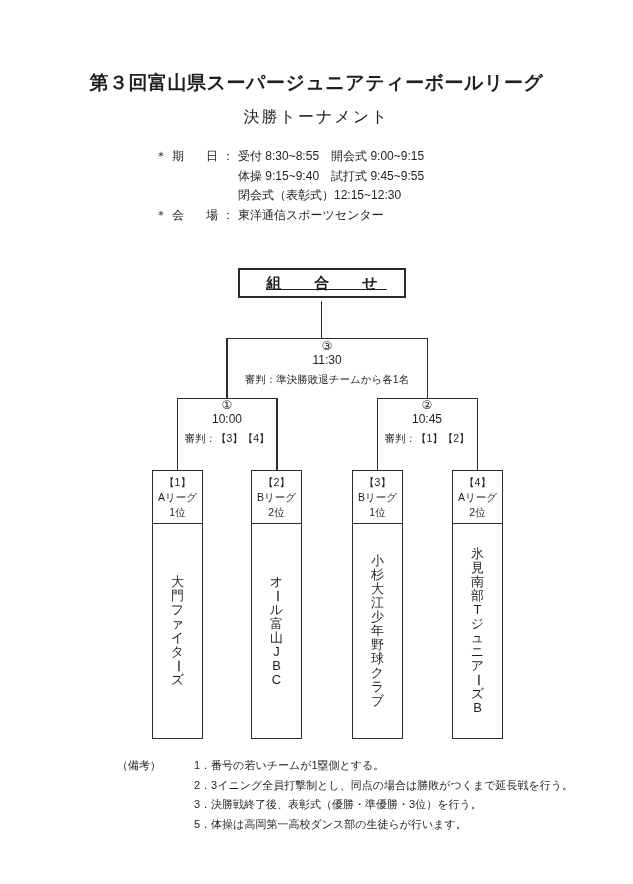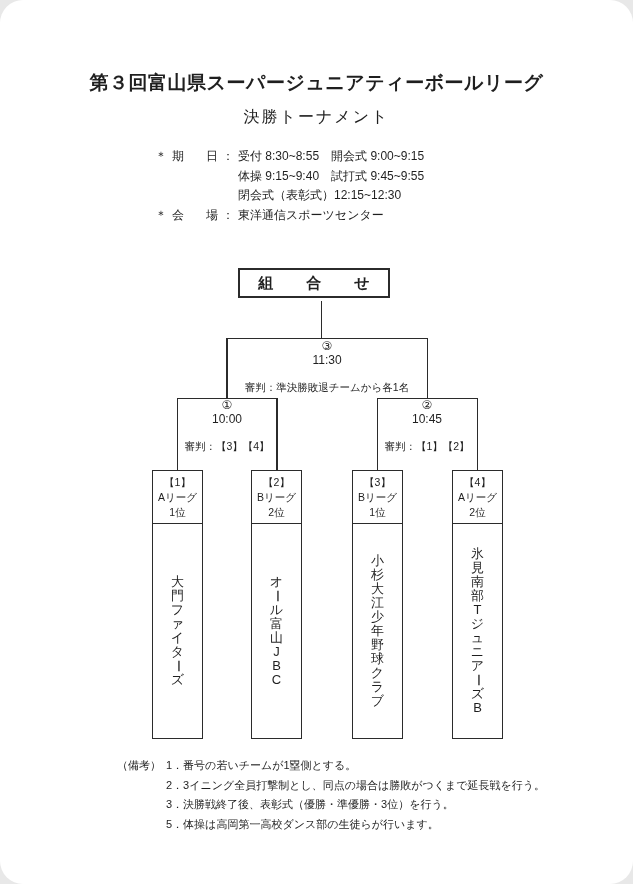--- a/index.html
+++ b/index.html
@@ -1,73 +1,73 @@
 <!DOCTYPE html>
 <html><head>
 <meta charset="utf-8">
 <style>
   html,body { margin:0; padding:0; background:#e8e8e8; }
   .page {
     position:relative; width:633px; height:884px; margin:0 auto;
     background:#ffffff; overflow:hidden;
     font-family:"Liberation Sans","DejaVu Sans",sans-serif;
     color:#1f1f1f;
-    border-radius:23px;
   }
   .doc-title {
     position:absolute; top:70px; left:0; width:633px;
     text-align:center; font-size:19px; font-weight:600; letter-spacing:0.5px;
     white-space:nowrap;
   }
   .doc-subtitle {
     position:absolute; top:107px; left:0; width:633px;
     text-align:center; font-size:16px; font-weight:400; letter-spacing:2px;
   }
   
   .info { position:absolute; left:155px; top:147px; font-size:12px; line-height:19.6px; }
   .irow { display:flex; align-items:flex-start; white-space:nowrap; }
   .ibullet { width:17px; }
   .ilabel { width:46px; display:flex; justify-content:space-between; }
   .icolon { width:20px; text-align:center; }
   .ivalues div { white-space:nowrap; }
   
   .kbox {
-    position:absolute; left:238px; top:268px; width:152px; height:30px;
+    position:absolute; left:238px; top:268px; width:168px; height:30px;
     border:2px solid #2b2b2b; box-sizing:border-box;
     display:flex; align-items:center; justify-content:center;
     font-size:15px; font-weight:600; letter-spacing:9px; padding-left:9px;
     white-space:nowrap;
+    text-decoration:underline;
   }
   
   .ln { position:absolute; background:#2b2b2b; }
   
   .mlabels { position:absolute; text-align:center; }
   .mid   { font-size:12px; line-height:13px; }
   .mtime { font-size:12px; line-height:15px; }
   .mref  { font-size:10.5px; line-height:14px; white-space:nowrap; }
-  .mref.gap { margin-top:12px; }
+  .mref.gap { margin-top:4px; }
   
   .tbox {
     position:absolute; top:470px; width:51px; height:269px;
     border:1.5px solid #2b2b2b; box-sizing:border-box; background:#fff;
   }
   .thead {
     height:53px; border-bottom:1.5px solid #2b2b2b; box-sizing:border-box;
     display:flex; flex-direction:column; justify-content:center; align-items:center;
     font-size:10.5px; line-height:15px; text-align:center; white-space:nowrap;
   }
   .tbody {
     height:213px; display:flex; align-items:center; justify-content:center;
   }
   .vname { display:flex; flex-direction:column; align-items:center;
     font-size:13px; line-height:14px; }
   .vname .vrot { transform:rotate(90deg); }
   
   .notes { position:absolute; left:117px; top:756px; display:flex; align-items:flex-start;
-    font-size:11px; line-height:19.6px; }
+    font-size:11px; line-height:19.6px;gap:28px; }
   .notes-label { margin-right:5px; white-space:nowrap; }
   .notes-items div { white-space:nowrap; }
 </style>
 </head>
 <body>
 
 <div class="page">
 
   <div class="doc-title">第３回富山県スーパージュニアティーボールリーグ</div>
   <div class="doc-subtitle">決勝トーナメント</div>

